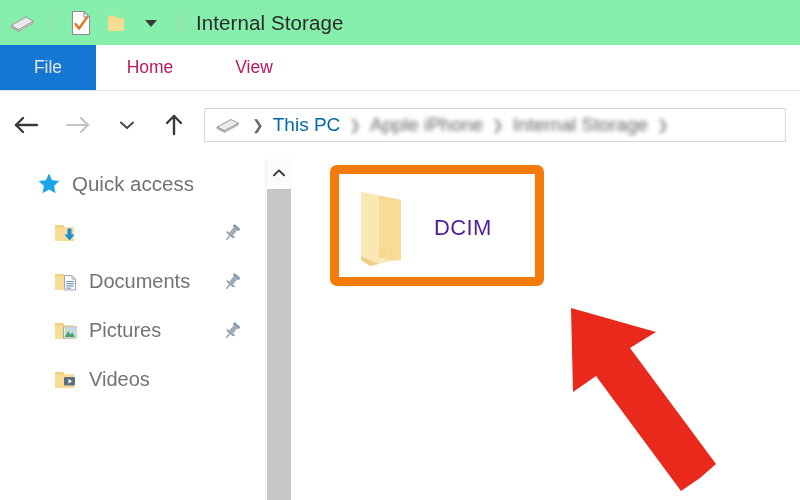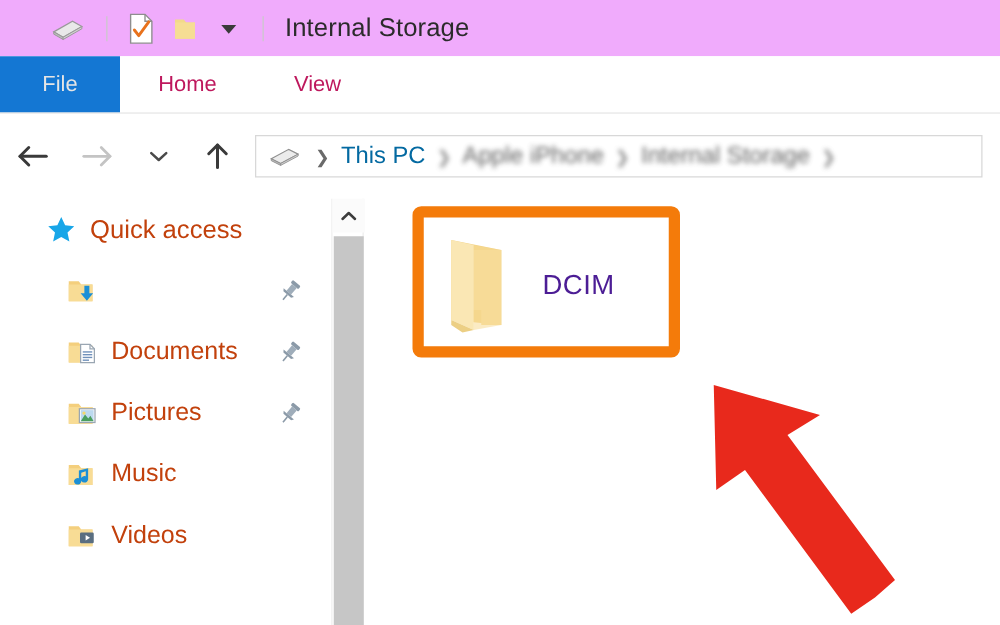--- a/index.html
+++ b/index.html
@@ -12,22 +12,22 @@
   #app {
     position: relative;
     width: 800px; height: 500px;
     background: #ffffff;
   }
 
   
   .titlebar {
     position: absolute; left: 0; top: 0;
     width: 800px; height: 45px;
-    background: #f0abfc;
-    display: flex; align-items: center; padding-left: 32px;
+    background: #86efac;
+    display: flex; align-items: center;
   }
   .qa-icon {
     display: flex; align-items: center; justify-content: center;
     height: 30px;
   }
   .qa-drive { width: 44px; }
   .qa-sep {
     width: 1px; height: 20px; background: #c9c9c9;
     margin: 0 9px;
   }
@@ -114,21 +114,21 @@
     height: 49px;
     padding-left: 38px;
   }
   .nav-row.root { padding-left: 36px; }
   .nav-row.child { padding-left: 53px; }
   .nav-ico {
     width: 34px; display: flex; align-items: center; justify-content: flex-start;
     flex: none;
   }
   .nav-label {
-    font-size: 20px; color: #c2410c; white-space: nowrap;
+    font-size: 20px; color: #737373; white-space: nowrap;
     margin-left: 2px;
   }
   .nav-label.root-label { font-size: 20.5px; }
   .pin {
     position: absolute; right: 22px; top: 50%;
     transform: translateY(-50%);
     display: flex; align-items: center;
   }
 
   
@@ -359,30 +359,20 @@
             <g transform="rotate(40 11 11)">
               <rect x="7" y="2.5" width="8" height="3" rx="1" fill="#8b9aa8"></rect>
               <rect x="8.6" y="5.5" width="4.8" height="7" fill="#9fadba"></rect>
               <path d="M5.6 12.5 H16.4 L15 14.4 H7 Z" fill="#8b9aa8"></path>
               <rect x="10.4" y="14.4" width="1.3" height="5.4" fill="#8b9aa8"></rect>
             </g>
           </svg>
         </span>
       </div>
 
-      <div class="nav-row child">
-        <span class="nav-ico">
-          <svg width="28" height="24" viewBox="0 0 28 24">
-            <path d="M2 4 H10 L12 6.5 H21 V20 H2 Z" fill="#f4cf7d"></path>
-            <path d="M2 6.5 H21 V20 H2 Z" fill="#f8dc95"></path>
-            <path d="M17.5 6.5 V15.4 A2.9 2.6 0 1 1 15.6 13 V9 L12 10.1 V17 A2.9 2.6 0 1 1 10.1 14.6 V8.3 Z" fill="#1b8fd6"></path>
-          </svg>
-        </span>
-        <span class="nav-label">Music</span>
-      </div>
 
       <div class="nav-row child">
         <span class="nav-ico">
           <svg width="28" height="24" viewBox="0 0 28 24">
             <path d="M2 4 H10 L12 6.5 H21 V20 H2 Z" fill="#f4cf7d"></path>
             <path d="M2 6.5 H21 V20 H2 Z" fill="#f8dc95"></path>
             <rect x="11" y="9" width="11" height="8.5" rx="1" fill="#5a6e80"></rect>
             <path d="M15.5 11 L19 13.2 L15.5 15.4 Z" fill="#ffffff"></path>
           </svg>
         </span>

